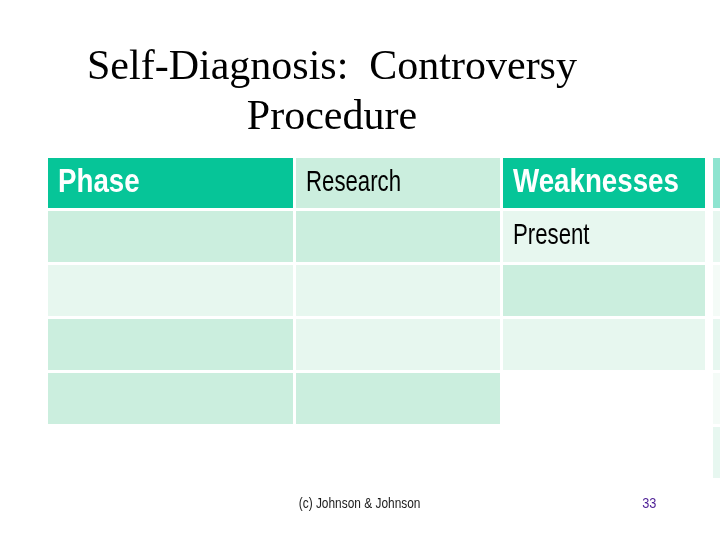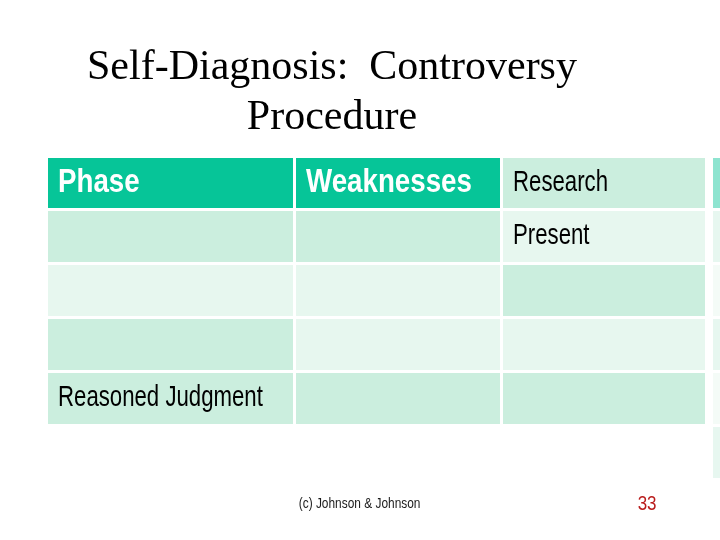--- a/index.html
+++ b/index.html
@@ -63,43 +63,43 @@
     position:absolute;top:494px;left:0;width:720px;
     text-align:center;
     font-size:14px;line-height:18px;color:#1a1a1a;
   }
   .footer-credit span, .page-number span{
     display:inline-block;transform:scaleX(0.85);transform-origin:50% 50%;
     white-space:pre;
   }
   .page-number{
     position:absolute;top:494px;right:62px;
-    font-size:20px;line-height:18px;color:#b91c1c;
+    font-size:15px;line-height:18px;color:#4c1d95;
     text-align:right;
   }
 </style>
 </head>
 <body>
 
 <div class="slide-title">
   <div>Self-Diagnosis:  Controversy</div>
   <div>Procedure</div>
 </div>
 
 <div class="proc-table">
 
   <div class="cell header">
     <span class="cell-text">Phase</span>
   </div>
+  <div class="cell dark">
+    <span class="cell-text">Research</span>
+  </div>
+
   <div class="cell header">
     <span class="cell-text">Weaknesses</span>
-  </div>
-
-  <div class="cell dark">
-    <span class="cell-text">Research</span>
   </div>
   <div class="cell dark">
     <span class="cell-text"></span>
   </div>
   <div class="cell dark">
     <span class="cell-text"></span>
   </div>
 
   <div class="cell light">
     <span class="cell-text">Present</span>
@@ -119,23 +119,20 @@
   </div>
 
   <div class="cell light">
     <span class="cell-text"></span>
   </div>
   <div class="cell light">
     <span class="cell-text"></span>
   </div>
 
   <div class="cell dark">
-    <span class="cell-text">Reasoned Judgment</span>
-  </div>
-  <div class="cell dark">
     <span class="cell-text"></span>
   </div>
   <div class="cell dark">
     <span class="cell-text"></span>
   </div>
 </div>
 
 <div class="edge-sliver">
   <div class="sl h"></div>
   <div class="sl d"></div>

